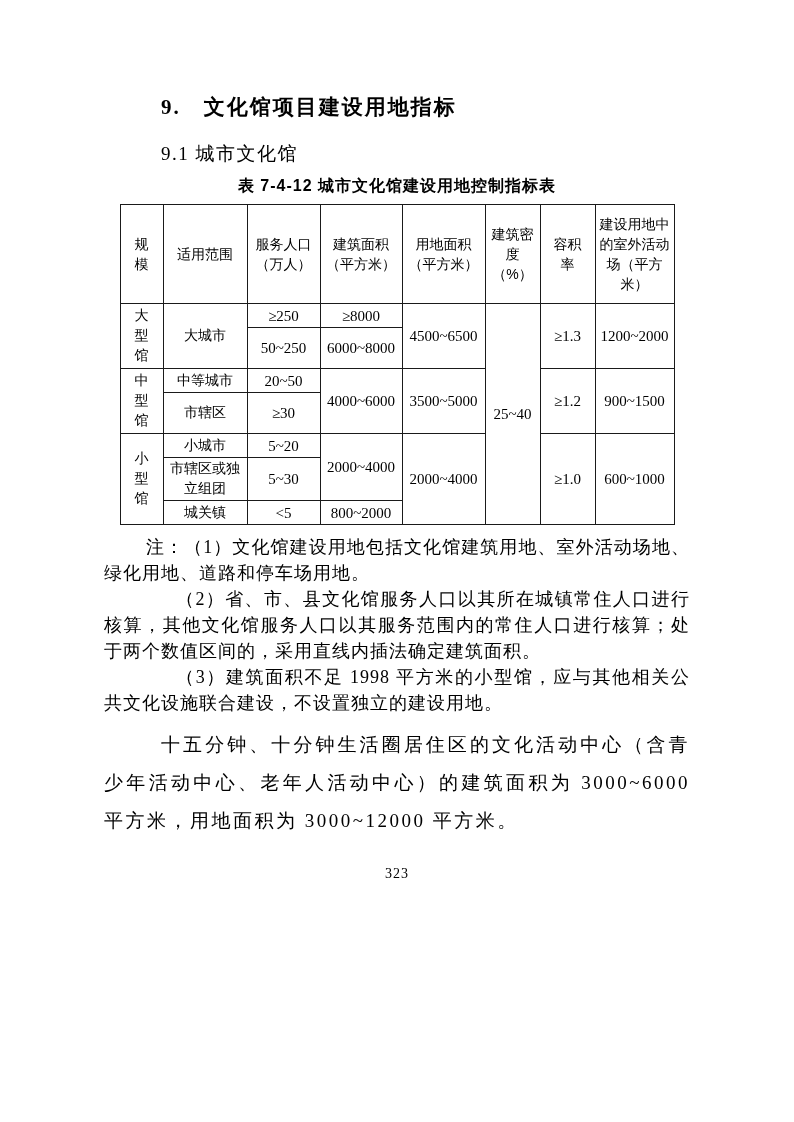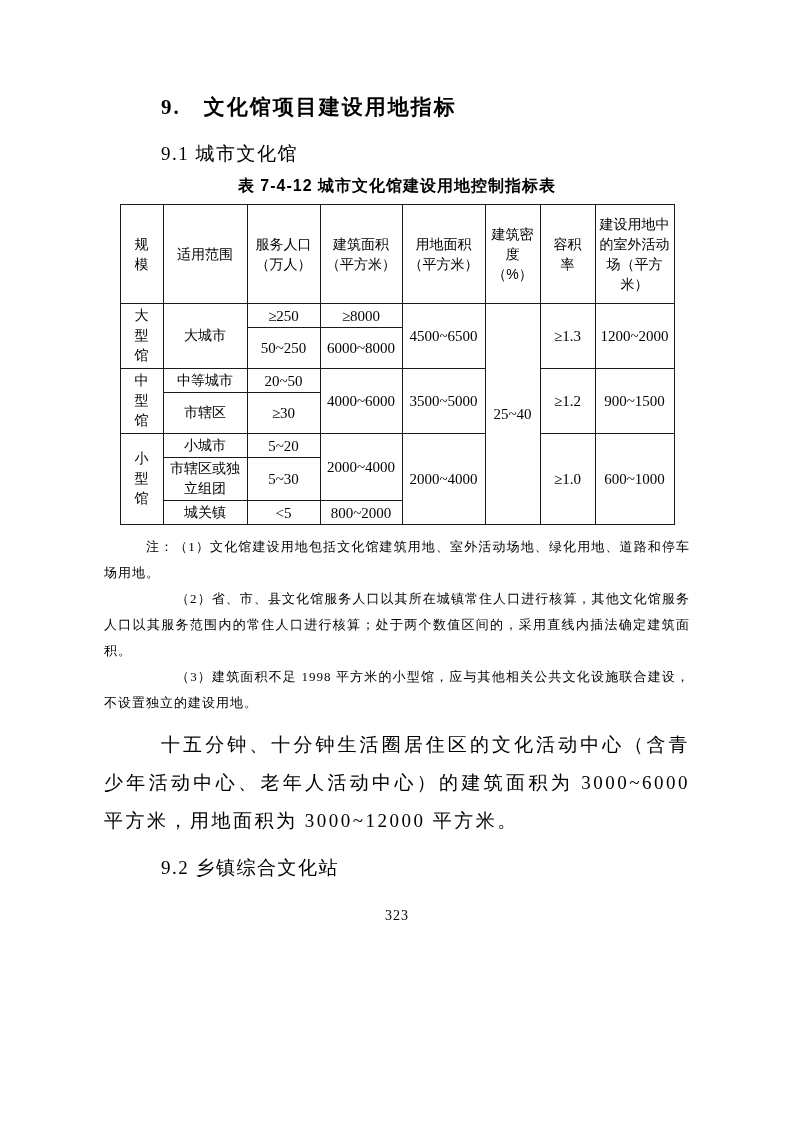--- a/index.html
+++ b/index.html
@@ -96,21 +96,21 @@
     width: 2.3em;
     word-break: break-all;
   }
   tr.r-sm { height: 24px; }
   tr.r-lg { height: 41px; }
   tr.r-xl { height: 43px; }
   .notes {
     margin-top: 9px;
   }
   .note {
-    font-size: 13px;
+    font-size: 18px;
     line-height: 26px;
     letter-spacing: 1px;
     text-align: justify;
     text-justify: inter-character;
     margin: 0;
   }
   .note-first { text-indent: 42px; }
   .note-sub   { text-indent: 72px; }
   .para-2 {
     margin-top: 10px;
@@ -212,17 +212,16 @@
   </table>
 
   <div class="notes">
     <p class="note note-first">注：（1）文化馆建设用地包括文化馆建筑用地、室外活动场地、绿化用地、道路和停车场用地。</p>
     <p class="note note-sub">（2）省、市、县文化馆服务人口以其所在城镇常住人口进行核算，其他文化馆服务人口以其服务范围内的常住人口进行核算；处于两个数值区间的，采用直线内插法确定建筑面积。</p>
     <p class="note note-sub">（3）建筑面积不足 1998 平方米的小型馆，应与其他相关公共文化设施联合建设，不设置独立的建设用地。</p>
   </div>
 
   <p class="body-para para-2">十五分钟、十分钟生活圈居住区的文化活动中心（含青少年活动中心、老年人活动中心）的建筑面积为 3000~6000 平方米，用地面积为 3000~12000 平方米。</p>
 
-  <h2 class="sec-heading sec-92">9.2 乡镇综合文化站</h2>
 
   <div class="page-number">323</div>
 
 </div>
 
 </body></html>

